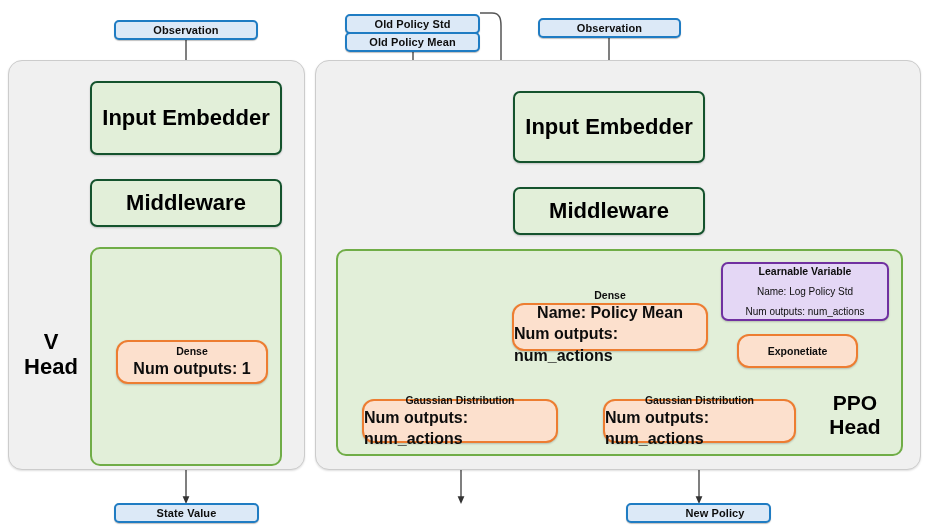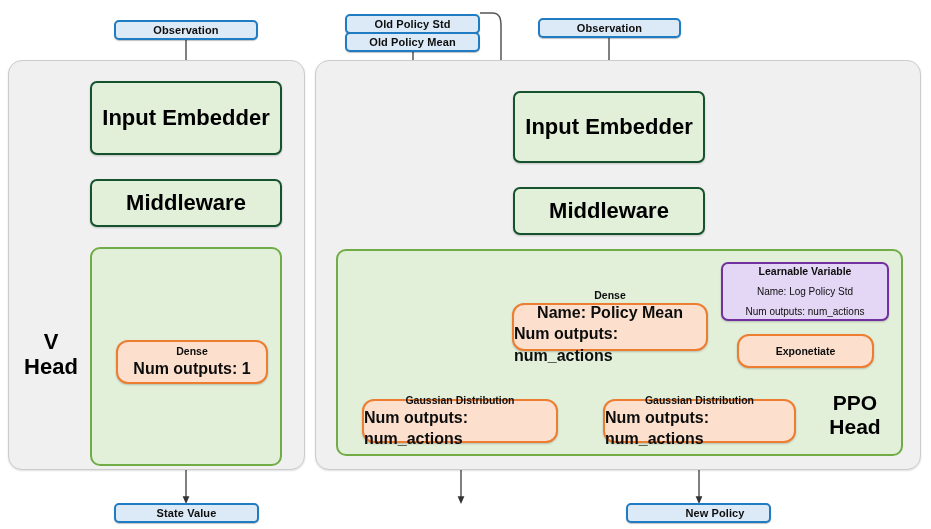--- a/index.html
+++ b/index.html
@@ -160,21 +160,21 @@
     <div class="t2">Name: Policy Mean</div>
     <div class="t2">Num outputs: num_actions</div>
   </div>
 
   <div class="node purpleblock" style="left:721px;top:262px;width:168px;height:59px;">
     <div class="t1">Learnable Variable</div>
     <div class="t2">Name: Log Policy Std</div>
     <div class="t2">Num outputs: num_actions</div>
   </div>
 
-  <div class="node orangeblock" style="left:737px;top:334px;width:137px;height:34px;">
+  <div class="node orangeblock" style="left:737px;top:334px;width:121px;height:34px;">
     <div class="t1">Exponetiate</div>
   </div>
 
   <div class="node orangeblock" style="left:362px;top:399px;width:196px;height:44px;">
     <div class="t1">Gaussian Distribution</div>
     <div class="t2">Num outputs: num_actions</div>
   </div>
 
   <div class="node orangeblock" style="left:603px;top:399px;width:193px;height:44px;">
     <div class="t1">Gaussian Distribution</div>

